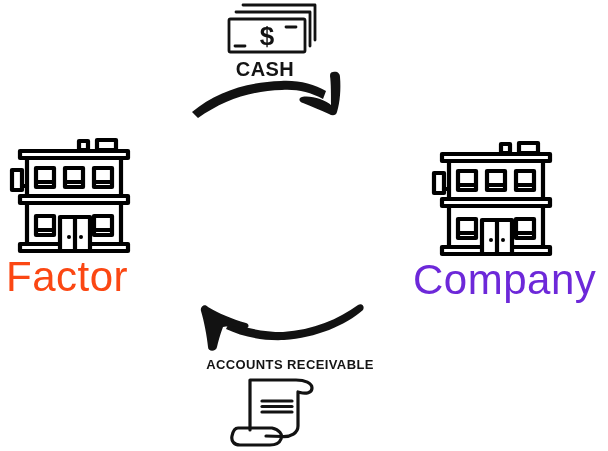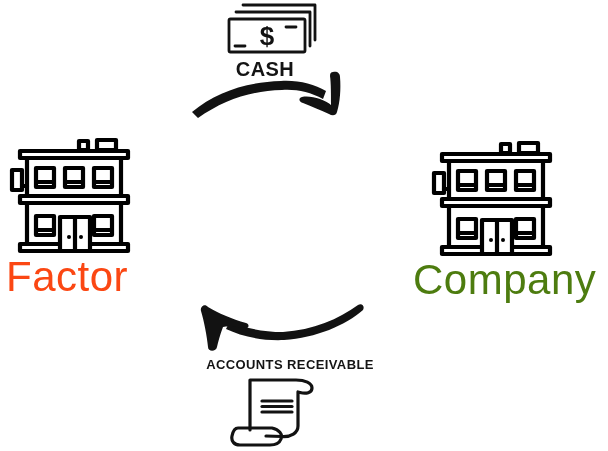--- a/index.html
+++ b/index.html
@@ -3,21 +3,21 @@
 <meta charset="utf-8">
 <style>
   html,body{margin:0;padding:0;background:#fff;}
   #canvas{
     position:relative;width:608px;height:451px;background:#fff;overflow:hidden;
     font-family:"Liberation Sans", sans-serif;
   }
   .abs{position:absolute;}
   .node-label{font-size:42px;font-weight:400;letter-spacing:0.5px;line-height:1;white-space:nowrap;}
   .factor-color{color:#FB4713;}
-  .company-color{color:#4d7c0f;}
+  .company-color{color:#6d28d9;}
   .flow-label{
     font-size:13px;font-weight:700;color:#141414;letter-spacing:0.4px;
     text-align:center;white-space:nowrap;
   }
   .building{color:inherit;display:block;}
   svg{display:block;}
   .ink{color:#121212;}
 </style>
 </head>
 <body>

